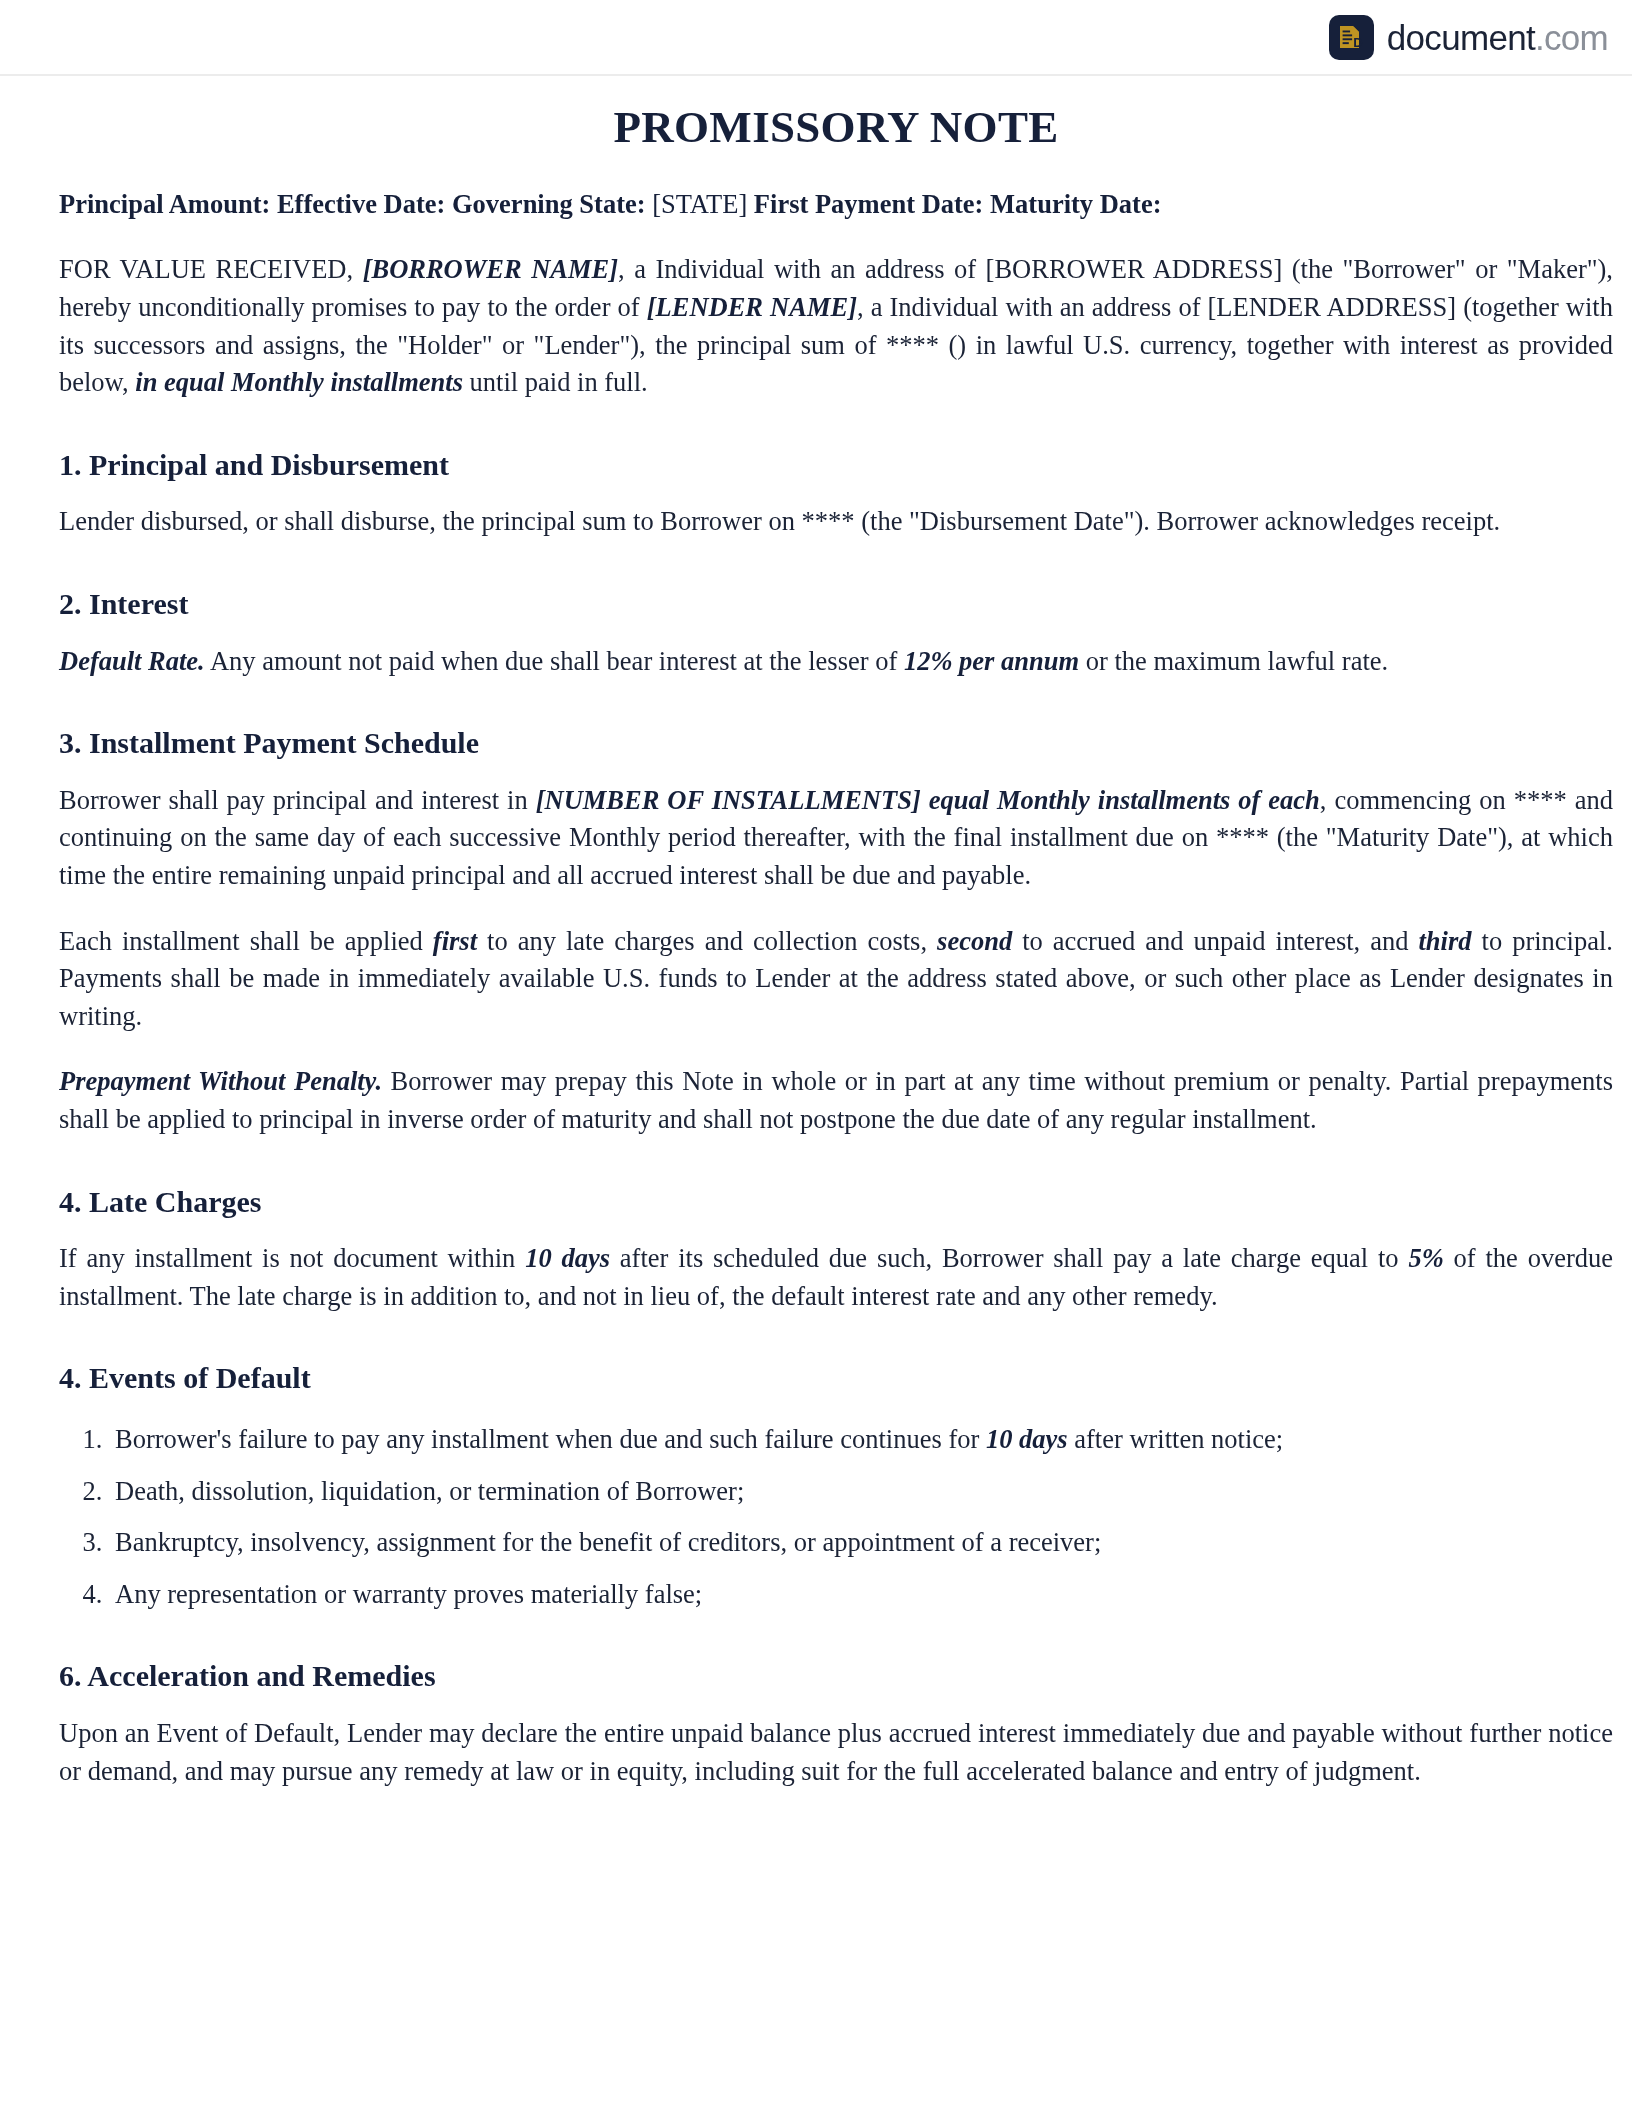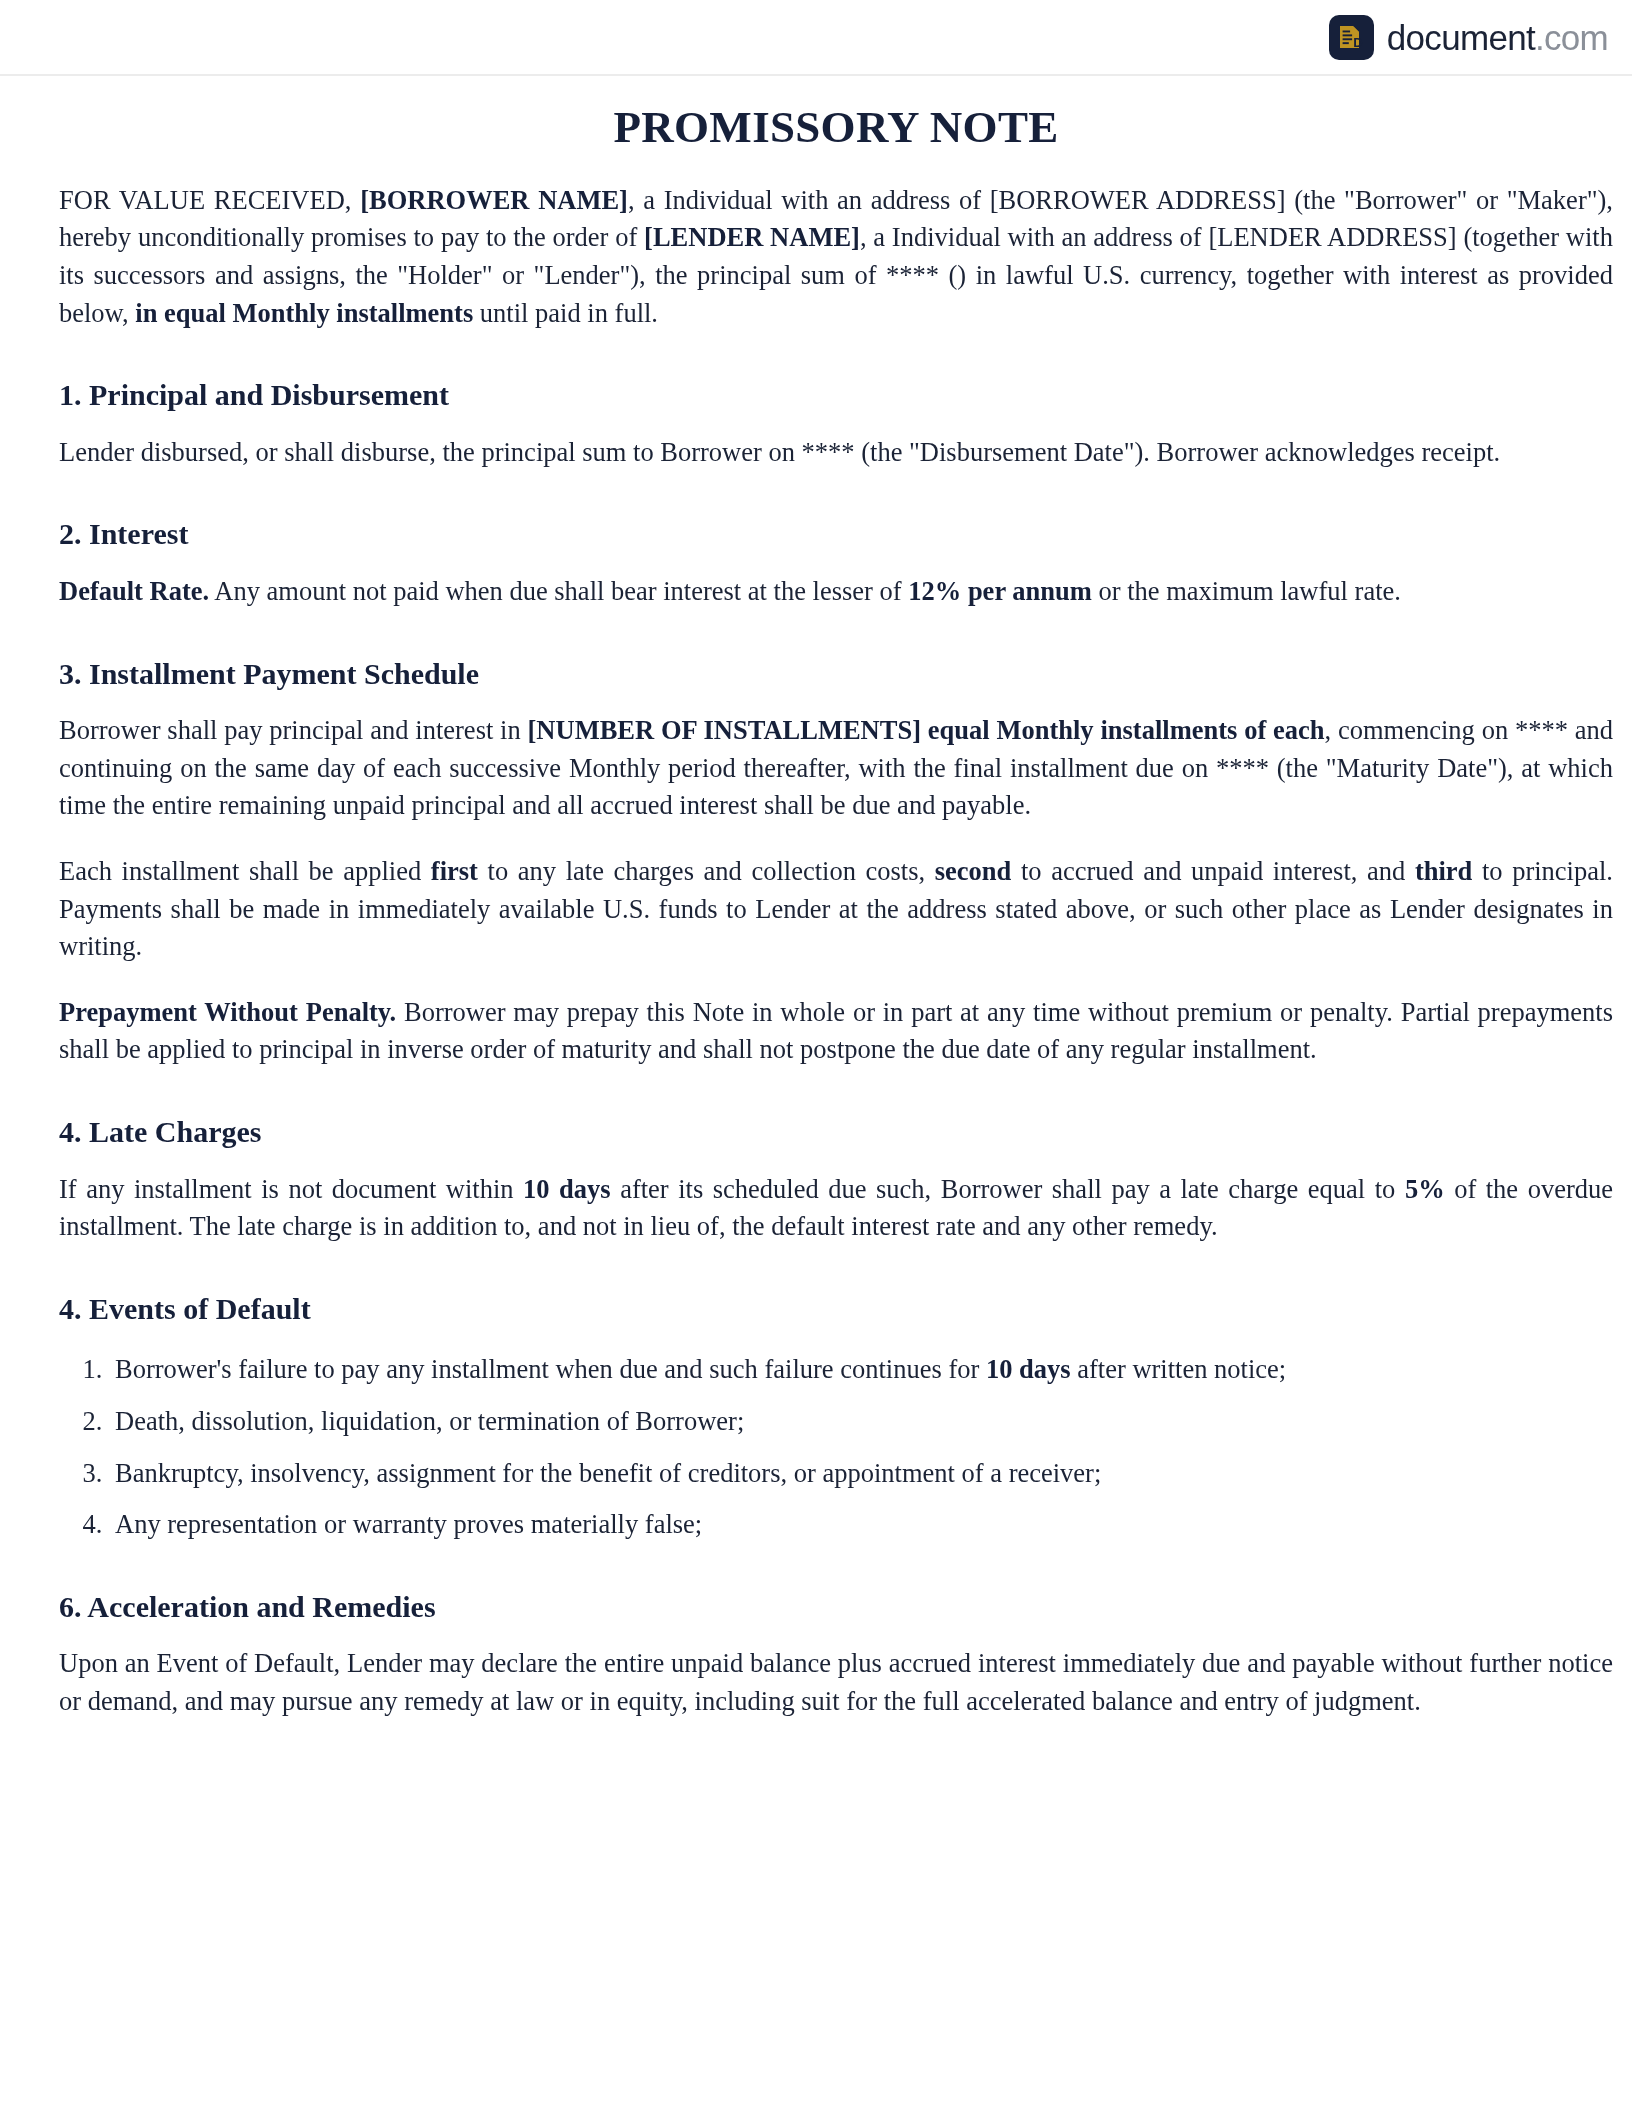--- a/index.html
+++ b/index.html
@@ -87,21 +87,21 @@
 
   h2.sec {
     font-size: 30px;
     font-weight: bold;
     margin: 44px 0 0 0;
     line-height: 1.25;
     color: #16203a;
   }
   h2.sec + p.para { margin-top: 20px; }
 
-  b, strong { font-weight: bold; color: #16203a; }
+  b, strong { font-weight: bold; color: #16203a; font-style: italic; }
 
   ol.default-list {
     font-size: 26.5px;
     line-height: 1.42;
     margin: 24px 0 0 0;
     padding-left: 50px;
     list-style-position: outside;
   }
   ol.default-list li {
     margin-top: 14px;
@@ -127,20 +127,21 @@
       </svg>
     </span>
     <span class="brand-text"><span class="w1">document</span><span class="w2">.com</span></span>
   </div>
 </div>
 
 <div class="page">
 
   <h1 class="doc-title">PROMISSORY NOTE</h1>
 
+  <p class="meta-line"><span>Principal Amount: Effective Date: Governing State:</span> <span class="plain">[STATE]</span> <span>First Payment Date: Maturity Date:</span></p>
 
   <p class="para"><span>FOR VALUE RECEIVED, </span><b>[BORROWER NAME]</b><span>, a Individual with an address of [BORROWER ADDRESS] (the "Borrower" or "Maker"), hereby unconditionally promises to pay to the order of </span><b>[LENDER NAME]</b><span>, a Individual with an address of [LENDER ADDRESS] (together with its successors and assigns, the "Holder" or "Lender"), the principal sum of **** () in lawful U.S. currency, together with interest as provided below, </span><b>in equal Monthly installments</b><span> until paid in full.</span></p>
 
   <h2 class="sec">1. Principal and Disbursement</h2>
   <p class="para">Lender disbursed, or shall disburse, the principal sum to Borrower on **** (the "Disbursement Date"). Borrower acknowledges receipt.</p>
 
   <h2 class="sec">2. Interest</h2>
   <p class="para"><b>Default Rate.</b><span> Any amount not paid when due shall bear interest at the lesser of </span><b>12% per annum</b><span> or the maximum lawful rate.</span></p>
 
   <h2 class="sec">3. Installment Payment Schedule</h2>

